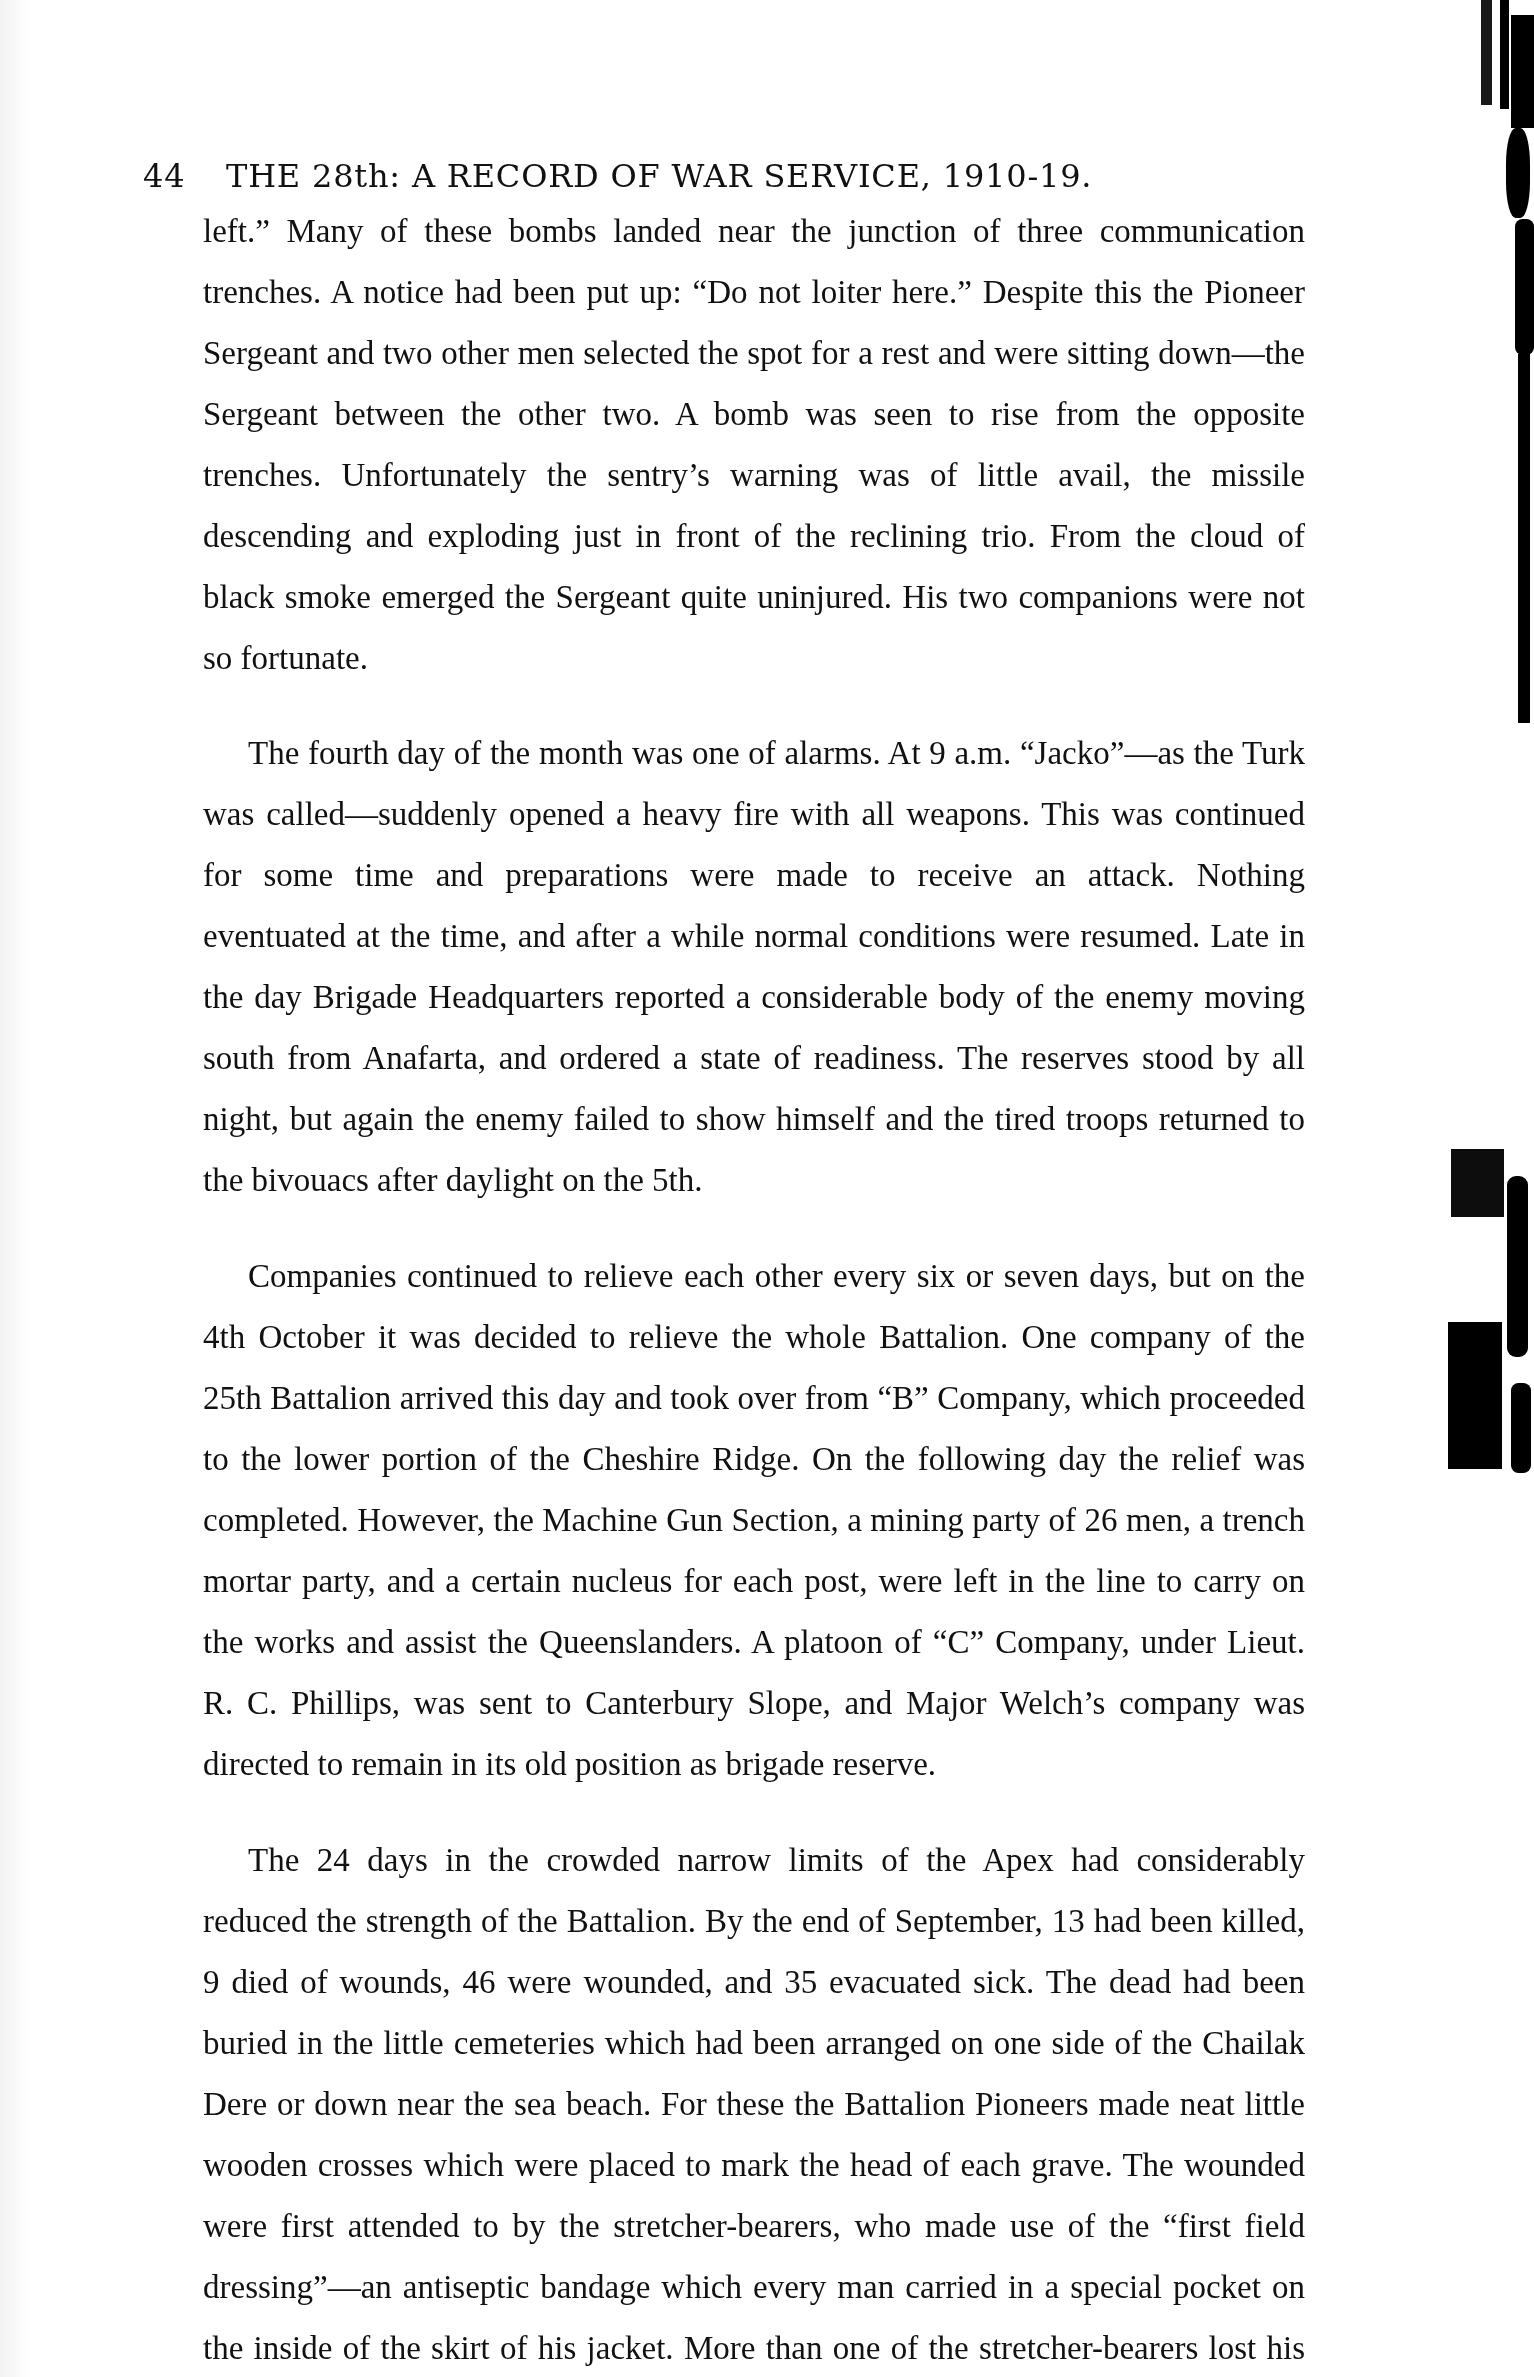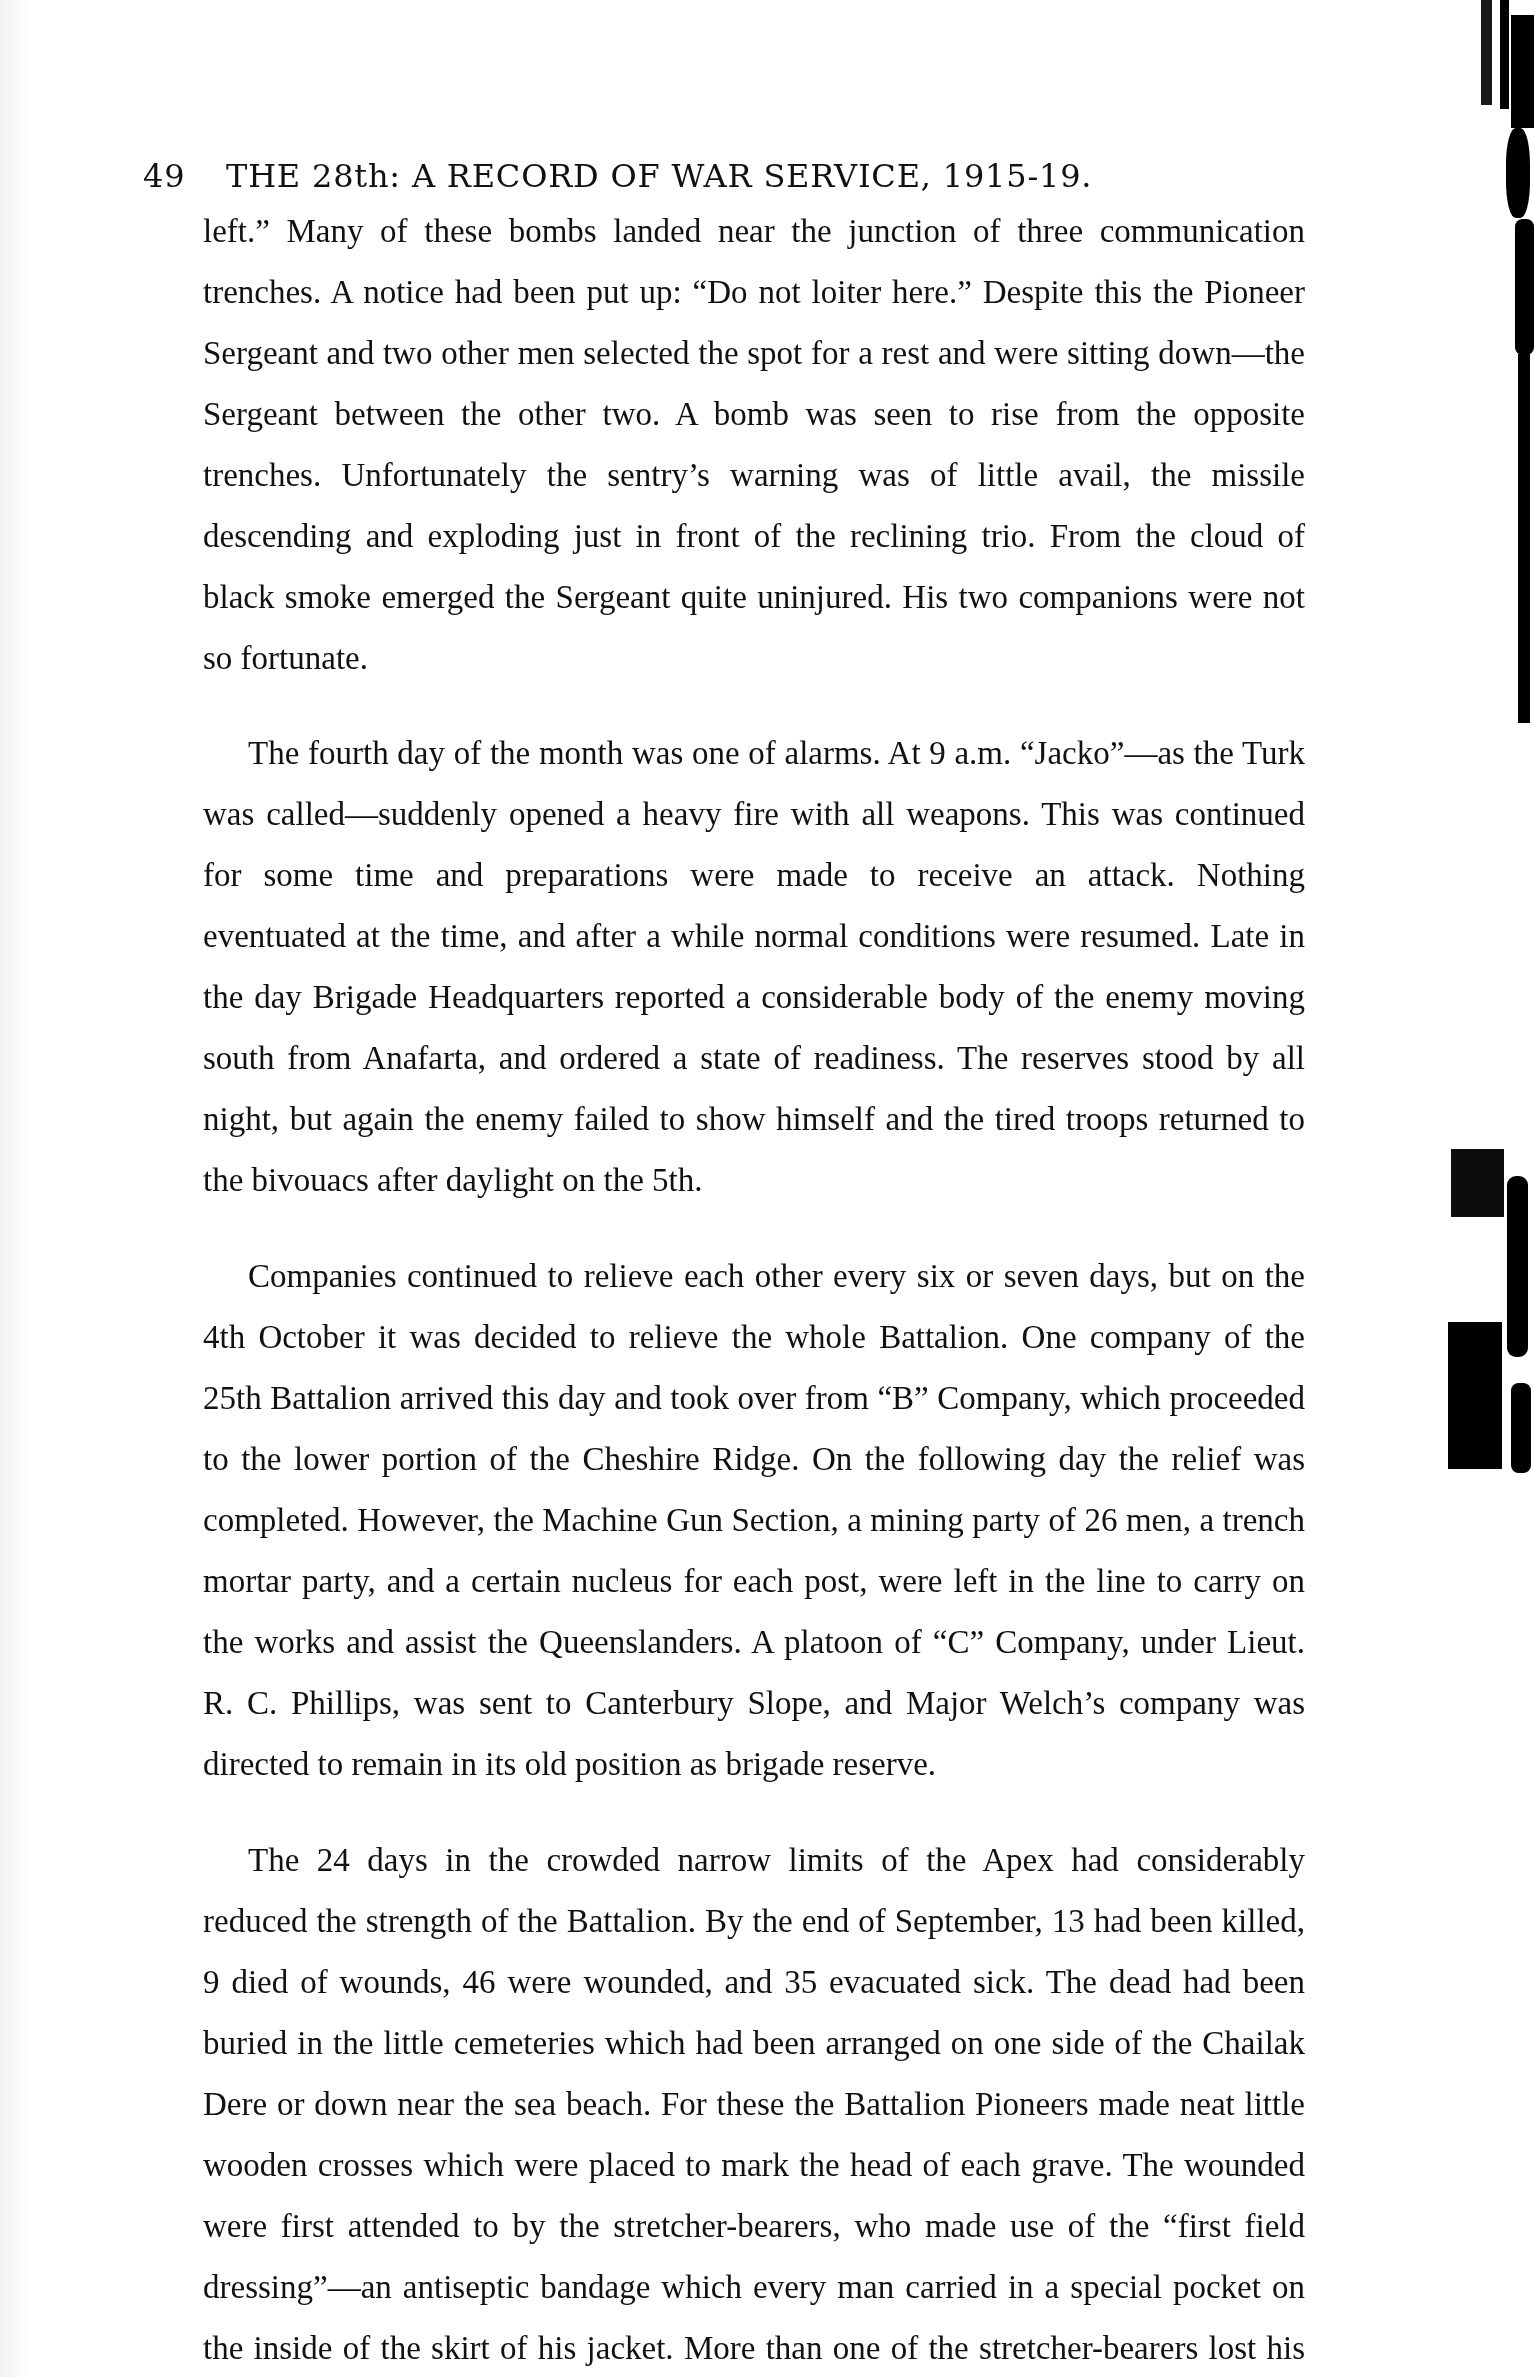--- a/index.html
+++ b/index.html
@@ -77,21 +77,21 @@
       background: linear-gradient(to right, rgba(0,0,0,0.05), rgba(0,0,0,0));
     }
   </style>
 </head>
 <body>
 
 <div class="page">
   <div class="gutter-shade"></div>
 
   <div class="running-head">
-    <span class="page-number">49</span><span>THE 28th: A RECORD OF WAR SERVICE, 1915-19.</span>
+    <span class="page-number">44</span><span>THE 28th: A RECORD OF WAR SERVICE, 1910-19.</span>
   </div>
 
   <div class="text-block">
     <p class="para">left.” Many of these bombs landed near the junction of three communication trenches. A notice had been put up: “Do not loiter here.” Despite this the Pioneer Sergeant and two other men selected the spot for a rest and were sitting down—the Sergeant between the other two. A bomb was seen to rise from the opposite trenches. Unfortunately the sentry’s warning was of little avail, the missile descending and exploding just in front of the reclining trio. From the cloud of black smoke emerged the Sergeant quite uninjured. His two companions were not so fortunate.</p>
     <p class="para indent">The fourth day of the month was one of alarms. At 9 a.m. “Jacko”—as the Turk was called—suddenly opened a heavy fire with all weapons. This was continued for some time and preparations were made to receive an attack. Nothing eventuated at the time, and after a while normal conditions were resumed. Late in the day Brigade Headquarters reported a considerable body of the enemy moving south from Anafarta, and ordered a state of readiness. The reserves stood by all night, but again the enemy failed to show himself and the tired troops returned to the bivouacs after daylight on the 5th.</p>
     <p class="para indent gap">Companies continued to relieve each other every six or seven days, but on the 4th October it was decided to relieve the whole Battalion. One company of the 25th Battalion arrived this day and took over from “B” Company, which proceeded to the lower portion of the Cheshire Ridge. On the following day the relief was completed. However, the Machine Gun Section, a mining party of 26 men, a trench mortar party, and a certain nucleus for each post, were left in the line to carry on the works and assist the Queenslanders. A platoon of “C” Company, under Lieut. R. C. Phillips, was sent to Canterbury Slope, and Major Welch’s company was directed to remain in its old position as brigade reserve.</p>
     <p class="para indent gap">The 24 days in the crowded narrow limits of the Apex had considerably reduced the strength of the Battalion. By the end of September, 13 had been killed, 9 died of wounds, 46 were wounded, and 35 evacuated sick. The dead had been buried in the little cemeteries which had been arranged on one side of the Chailak Dere or down near the sea beach. For these the Battalion Pioneers made neat little wooden crosses which were placed to mark the head of each grave. The wounded were first attended to by the stretcher-bearers, who made use of the “first field dressing”—an antiseptic bandage which every man carried in a special pocket on the inside of the skirt of his jacket. More than one of the stretcher-bearers lost his life, or was sorely wounded, when bravely setting about this duty. The wounded were then taken to the Regimental Aid Post, where the Medical Officer patched them up temporarily. Afterwards they were conveyed in stretchers, or walked, to the nearest forward</p>
   </div>
 
   <div class="scan-edge edge-a"></div>

